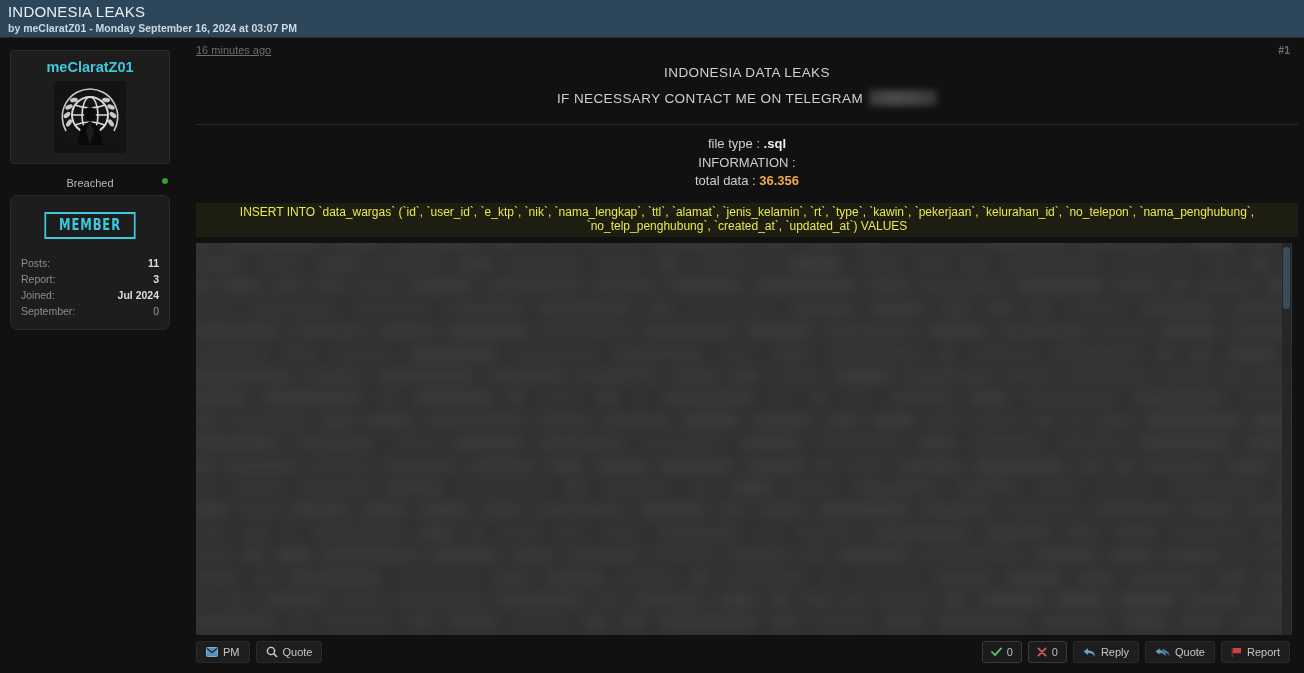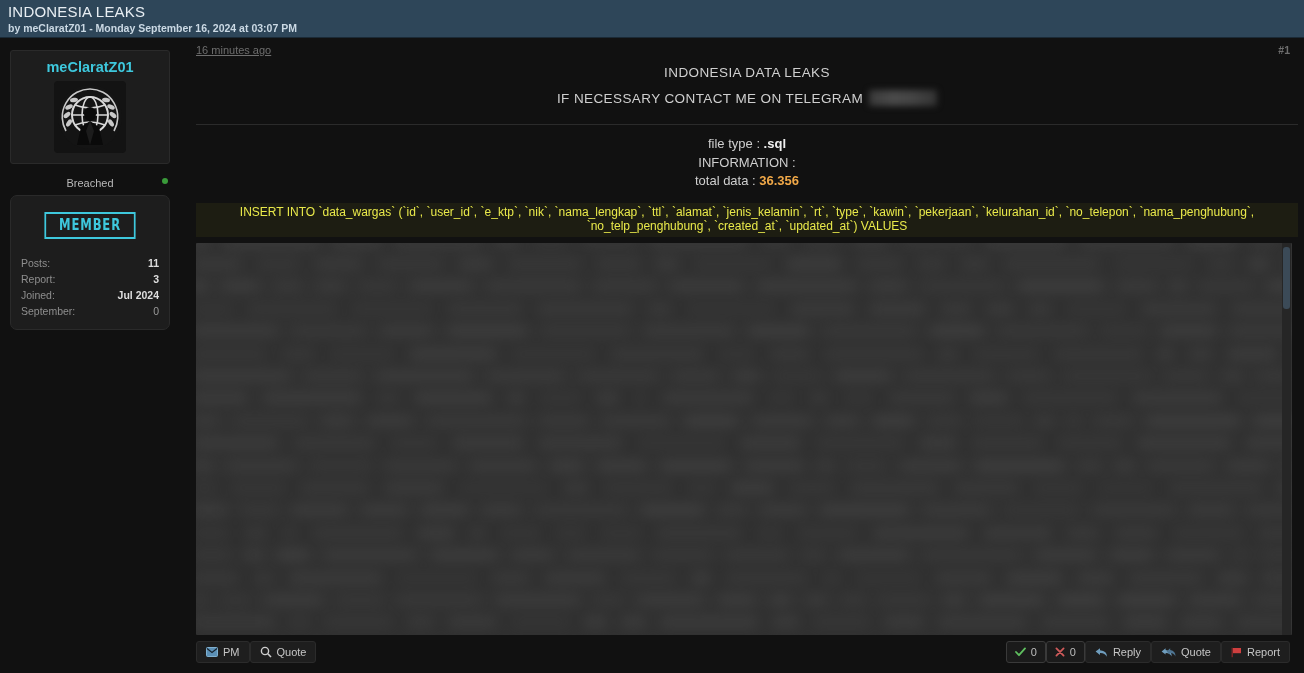--- a/index.html
+++ b/index.html
@@ -212,21 +212,21 @@
     border-radius: 3px;
   }
 
   
   .post-footer {
     position: absolute;
     left: 0; right: 0; bottom: 10px;
     padding: 0 14px 0 6px;
     display: flex; justify-content: space-between; align-items: center;
   }
-  .btn-group { display: flex; align-items: flex-start; }
+  .btn-group { display: flex; gap: 6px; align-items: flex-start; }
   .fbtn {
     display: inline-flex; align-items: center; gap: 5px;
     background: #1e1e1e;
     border: 1px solid #2b2b2b;
     border-radius: 3px;
     padding: 3px 9px;
     font-size: 11px;
     color: #c6c6c6;
     cursor: pointer;
     line-height: 14px;

